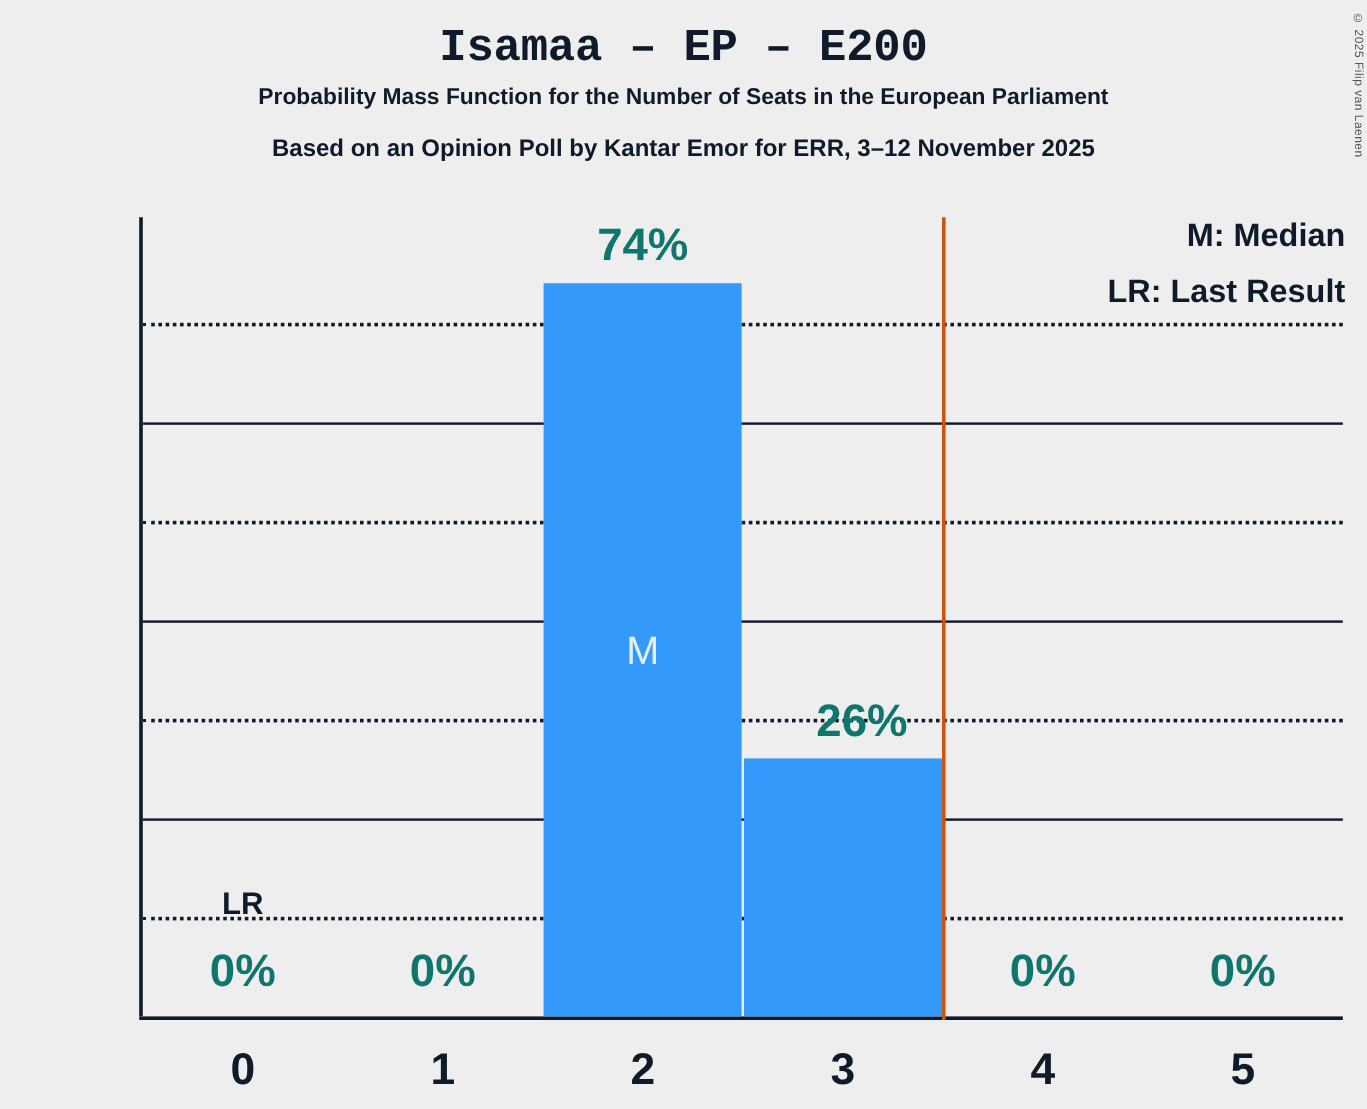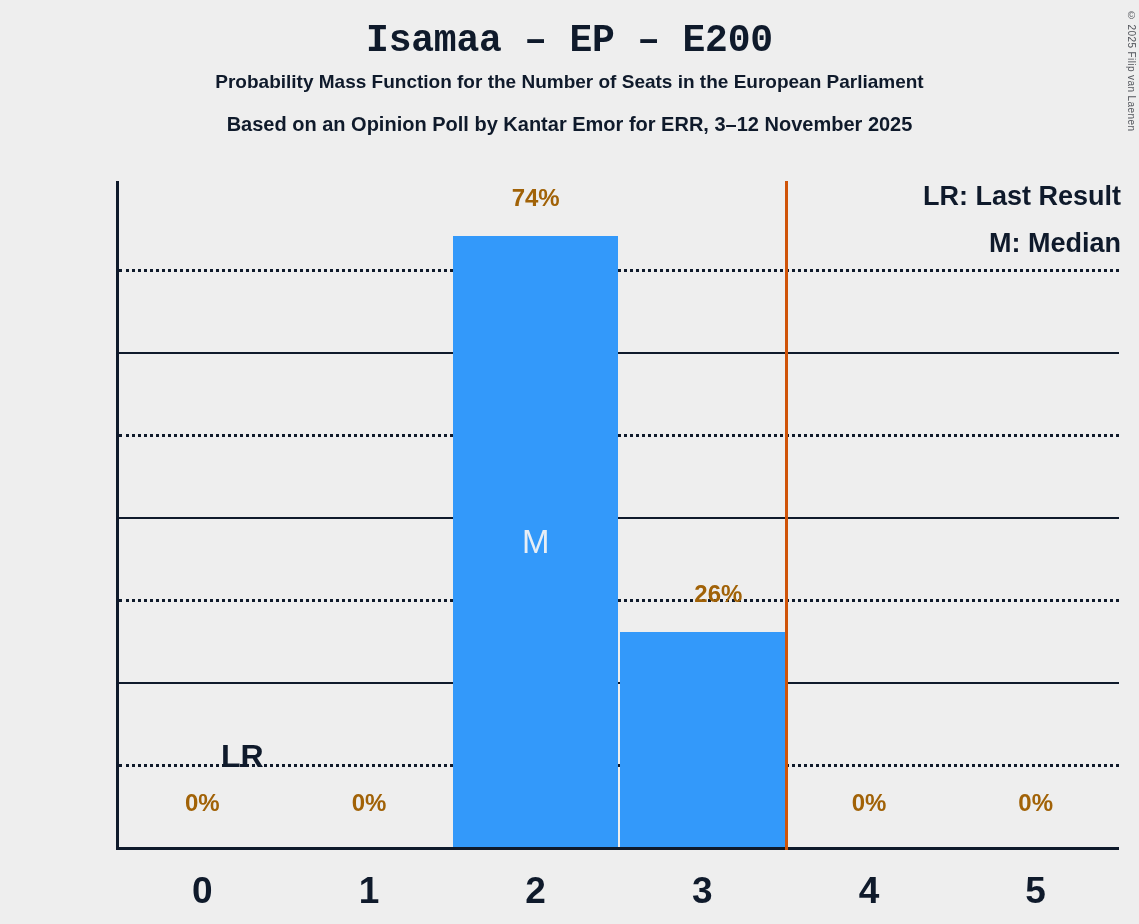--- a/index.html
+++ b/index.html
@@ -111,44 +111,43 @@
     right: 1px;
     bottom: 0;
     top: 0;
     background: #3399fa;
   }
 
   
   .value-label {
     position: absolute;
     text-align: center;
-    font-size: 24px;
-    font-weight: bold;
-    color: #a16207;
+    font-size: 38px;
+    font-weight: bold;
+    color: #0f766e;
     white-space: nowrap;
     line-height: 1;
   }
   .median-label {
     position: absolute;
     text-align: center;
     font-size: 33px;
     font-weight: normal;
     color: #e8eef5;
     white-space: nowrap;
     line-height: 1;
   }
   .lr-label {
     position: absolute;
     text-align: center;
-    font-size: 32px;
-    font-weight: bold;
-    color: #0f1a2b;
-    white-space: nowrap;
-    line-height: 1;
-    padding-left: 40px;
+    font-size: 26px;
+    font-weight: bold;
+    color: #0f1a2b;
+    white-space: nowrap;
+    line-height: 1;
   }
 
   
   .x-tick-label {
     position: absolute;
     text-align: center;
     font-size: 37px;
     font-weight: bold;
     color: #0f1a2b;
     line-height: 1;
@@ -185,22 +184,22 @@
 
 <div id="titles">
   <div id="chart-title">Isamaa – EP – E200</div>
   <div id="chart-subtitle">Probability Mass Function for the Number of Seats in the European Parliament</div>
   <div id="chart-subsubtitle">Based on an Opinion Poll by Kantar Emor for ERR, 3–12 November 2025</div>
 </div>
 
 <div id="copyright">© 2025 Filip van Laenen</div>
 
 <div id="legend">
+  <div class="legend-entry">M: Median</div>
   <div class="legend-entry">LR: Last Result</div>
-  <div class="legend-entry">M: Median</div>
 </div>
 
 <div id="plot">
   <div id="y-axis-line"></div>
   <div id="x-axis-line"></div>
   <div id="gridlines">
       <div class="gridline dotted" style="top: 583.472px;"></div>
       <div class="gridline dotted" style="top: 418.416px;"></div>
       <div class="gridline dotted" style="top: 253.361px;"></div>
       <div class="gridline dotted" style="top: 88.3048px;"></div>

